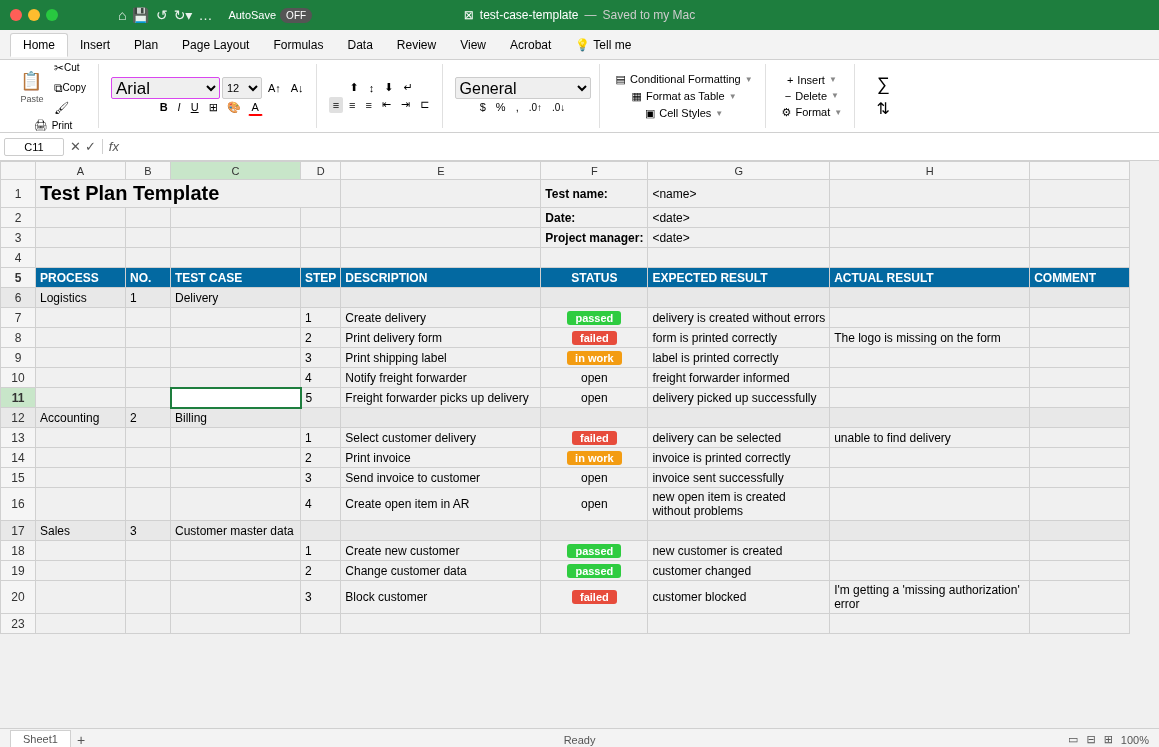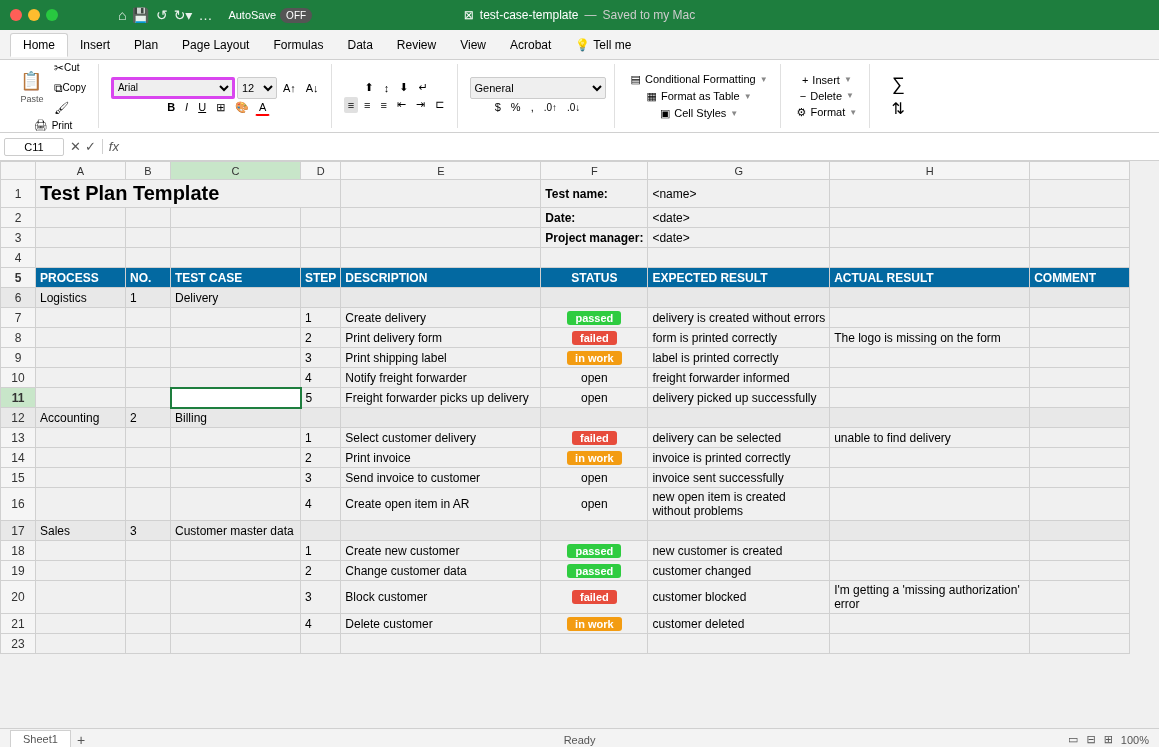--- a/index.html
+++ b/index.html
@@ -89,37 +89,37 @@
     .ribbon-btn-icon { font-size: 18px; line-height: 1.2; }
     .ribbon-row { display: flex; align-items: center; gap: 2px; }
     .small-btn {
       padding: 1px 3px;
       cursor: pointer;
       border-radius: 2px;
       font-size: 11px;
       border: 1px solid transparent;
     }
     .font-select {
-      width: 124px;
+      width: 109px;
       height: 22px;
-      font-size: 10px;
-      border: 3px solid #d946ef;
+      font-size: 17px;
+      border: 1px solid #d946ef;
       border-radius: 2px;
     }
     .size-select {
       width: 40px;
       height: 22px;
       font-size: 11px;
       border: 1px solid #ccc;
       border-radius: 2px;
     }
     .format-dropdown {
       width: 136px;
       height: 22px;
-      font-size: 11px;
+      font-size: 16px;
       border: 1px solid #ccc;
       border-radius: 2px;
     }
 
     
     .formula-bar {
       background: white;
       border-bottom: 1px solid #d0d0d0;
       display: flex;
       align-items: center;
@@ -739,32 +739,20 @@
           <td></td>
           <td></td>
           <td>3</td>
           <td>Block customer</td>
           <td style="text-align:center;"><span class="badge badge-failed">failed</span></td>
           <td>customer blocked</td>
           <td style="white-space:normal;">I'm getting a 'missing authorization' error</td>
           <td></td>
         </tr>
 
-        <tr>
-          <td class="row-num">21</td>
-          <td></td>
-          <td></td>
-          <td></td>
-          <td>4</td>
-          <td>Delete customer</td>
-          <td style="text-align:center;"><span class="badge badge-inwork">in work</span></td>
-          <td>customer deleted</td>
-          <td></td>
-          <td></td>
-        </tr>
 
 
         <tr>
           <td class="row-num">23</td>
           <td></td>
           <td></td>
           <td></td>
           <td></td>
           <td></td>
           <td></td>

